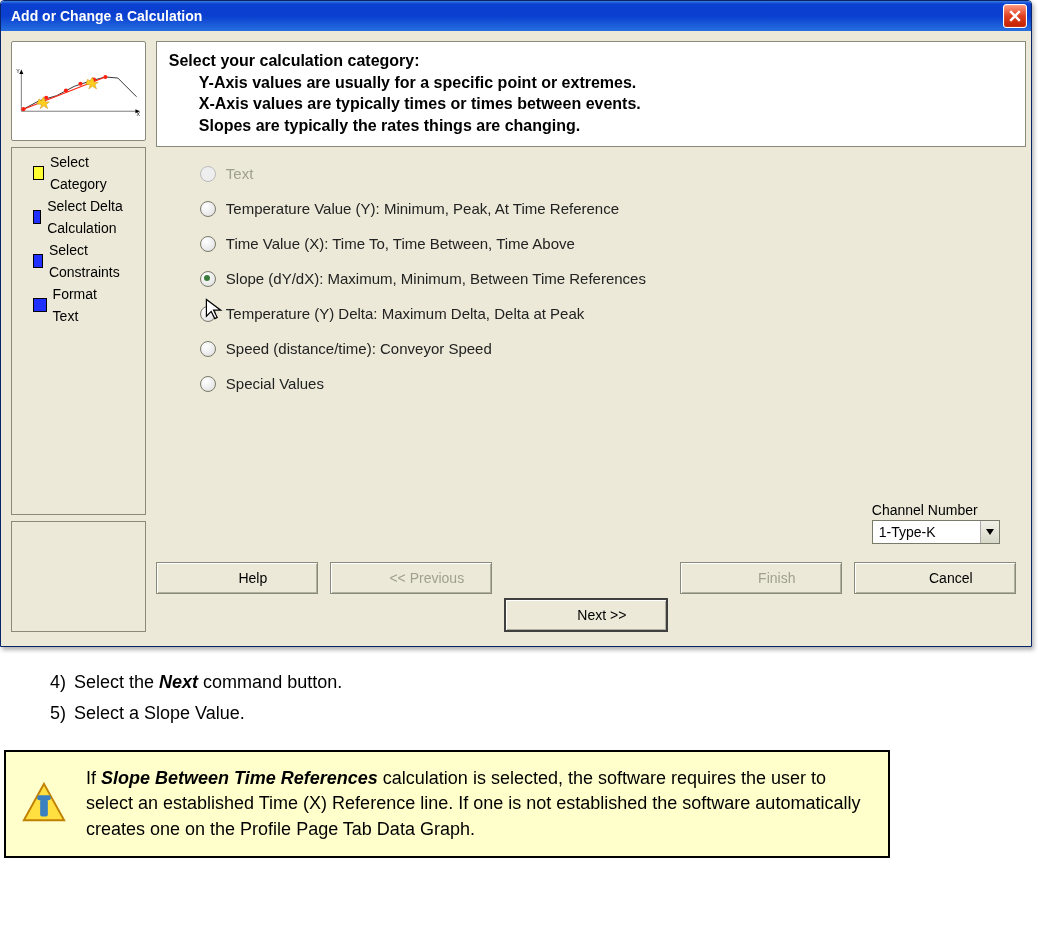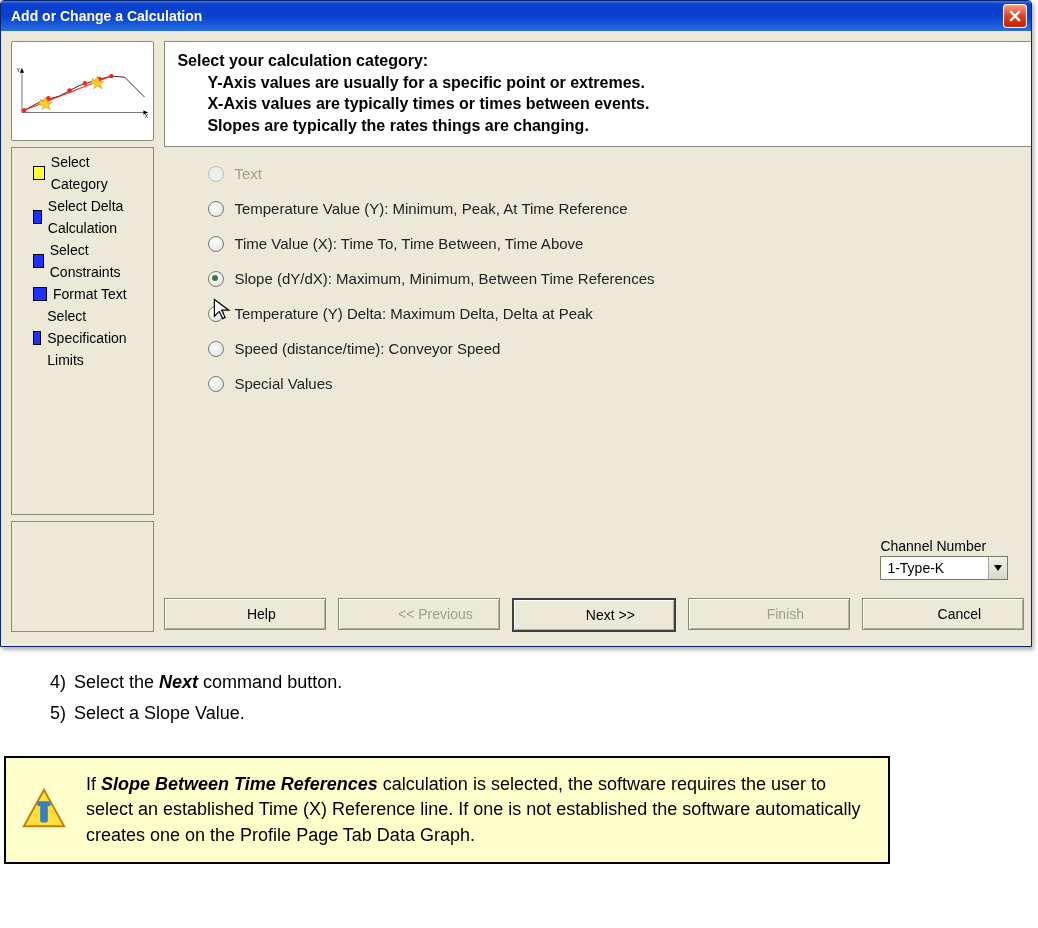--- a/index.html
+++ b/index.html
@@ -157,31 +157,31 @@
   }
   .btn3d {
     width: 128px; height: 30px;
     background: #ece9d8;
     border: 1px solid #8a8a7a;
     box-shadow: 1px 1px 0 #fff inset, -1px -1px 0 #b0b0a0 inset;
     font-size: 14px;
     display:flex;align-items:center;justify-content:center;padding-left:32px;
   }
   .btn3d.disabled { color: #a0a090; }
-  .btn3d.primary { border: 2px solid #404040; }
+  .btn3d.primary { border: 2px solid #404040; margin-top: 36px; }
   
   .steps-list {
     padding: 0 0 0 42px;
     font-size: 18px;
     line-height: 1.7;
   }
   .steps-list .row { display:flex; gap: 8px; }
   .steps-list .num { width: 24px; text-align: right; }
   .tipbox {
-    margin: 28px 4px 0 4px;
+    margin: 22px 4px 0 4px;
     width: 850px;
     border: 2px solid #000;
     background: #ffffcc;
     padding: 14px 18px 14px 14px;
     display: flex;
     gap: 18px;
     font-size: 18px;
     line-height: 1.4;
   }
   .tipicon {
@@ -235,24 +235,20 @@
             <span>Select Delta Calculation</span>
           </div>
         <div class="step-item">
             <span class="sq blue"></span>
             <span>Select Constraints</span>
           </div>
         <div class="step-item">
             <span class="sq blue"></span>
             <span>Format Text</span>
           </div>
-        <div class="step-item">
-            <span class="sq blue"></span>
-            <span>Select Specification Limits</span>
-          </div>
       </div>
       <div class="bottom-left-box"></div>
     </div>
 
     <div class="right-col">
       <div class="heading-box">
         <div>Select your calculation category:</div>
         <div class="indent">Y-Axis values are usually for a specific point or extremes.</div>
         <div class="indent">X-Axis values are typically times or times between events.</div>
         <div class="indent">Slopes are typically the rates things are changing.</div>

